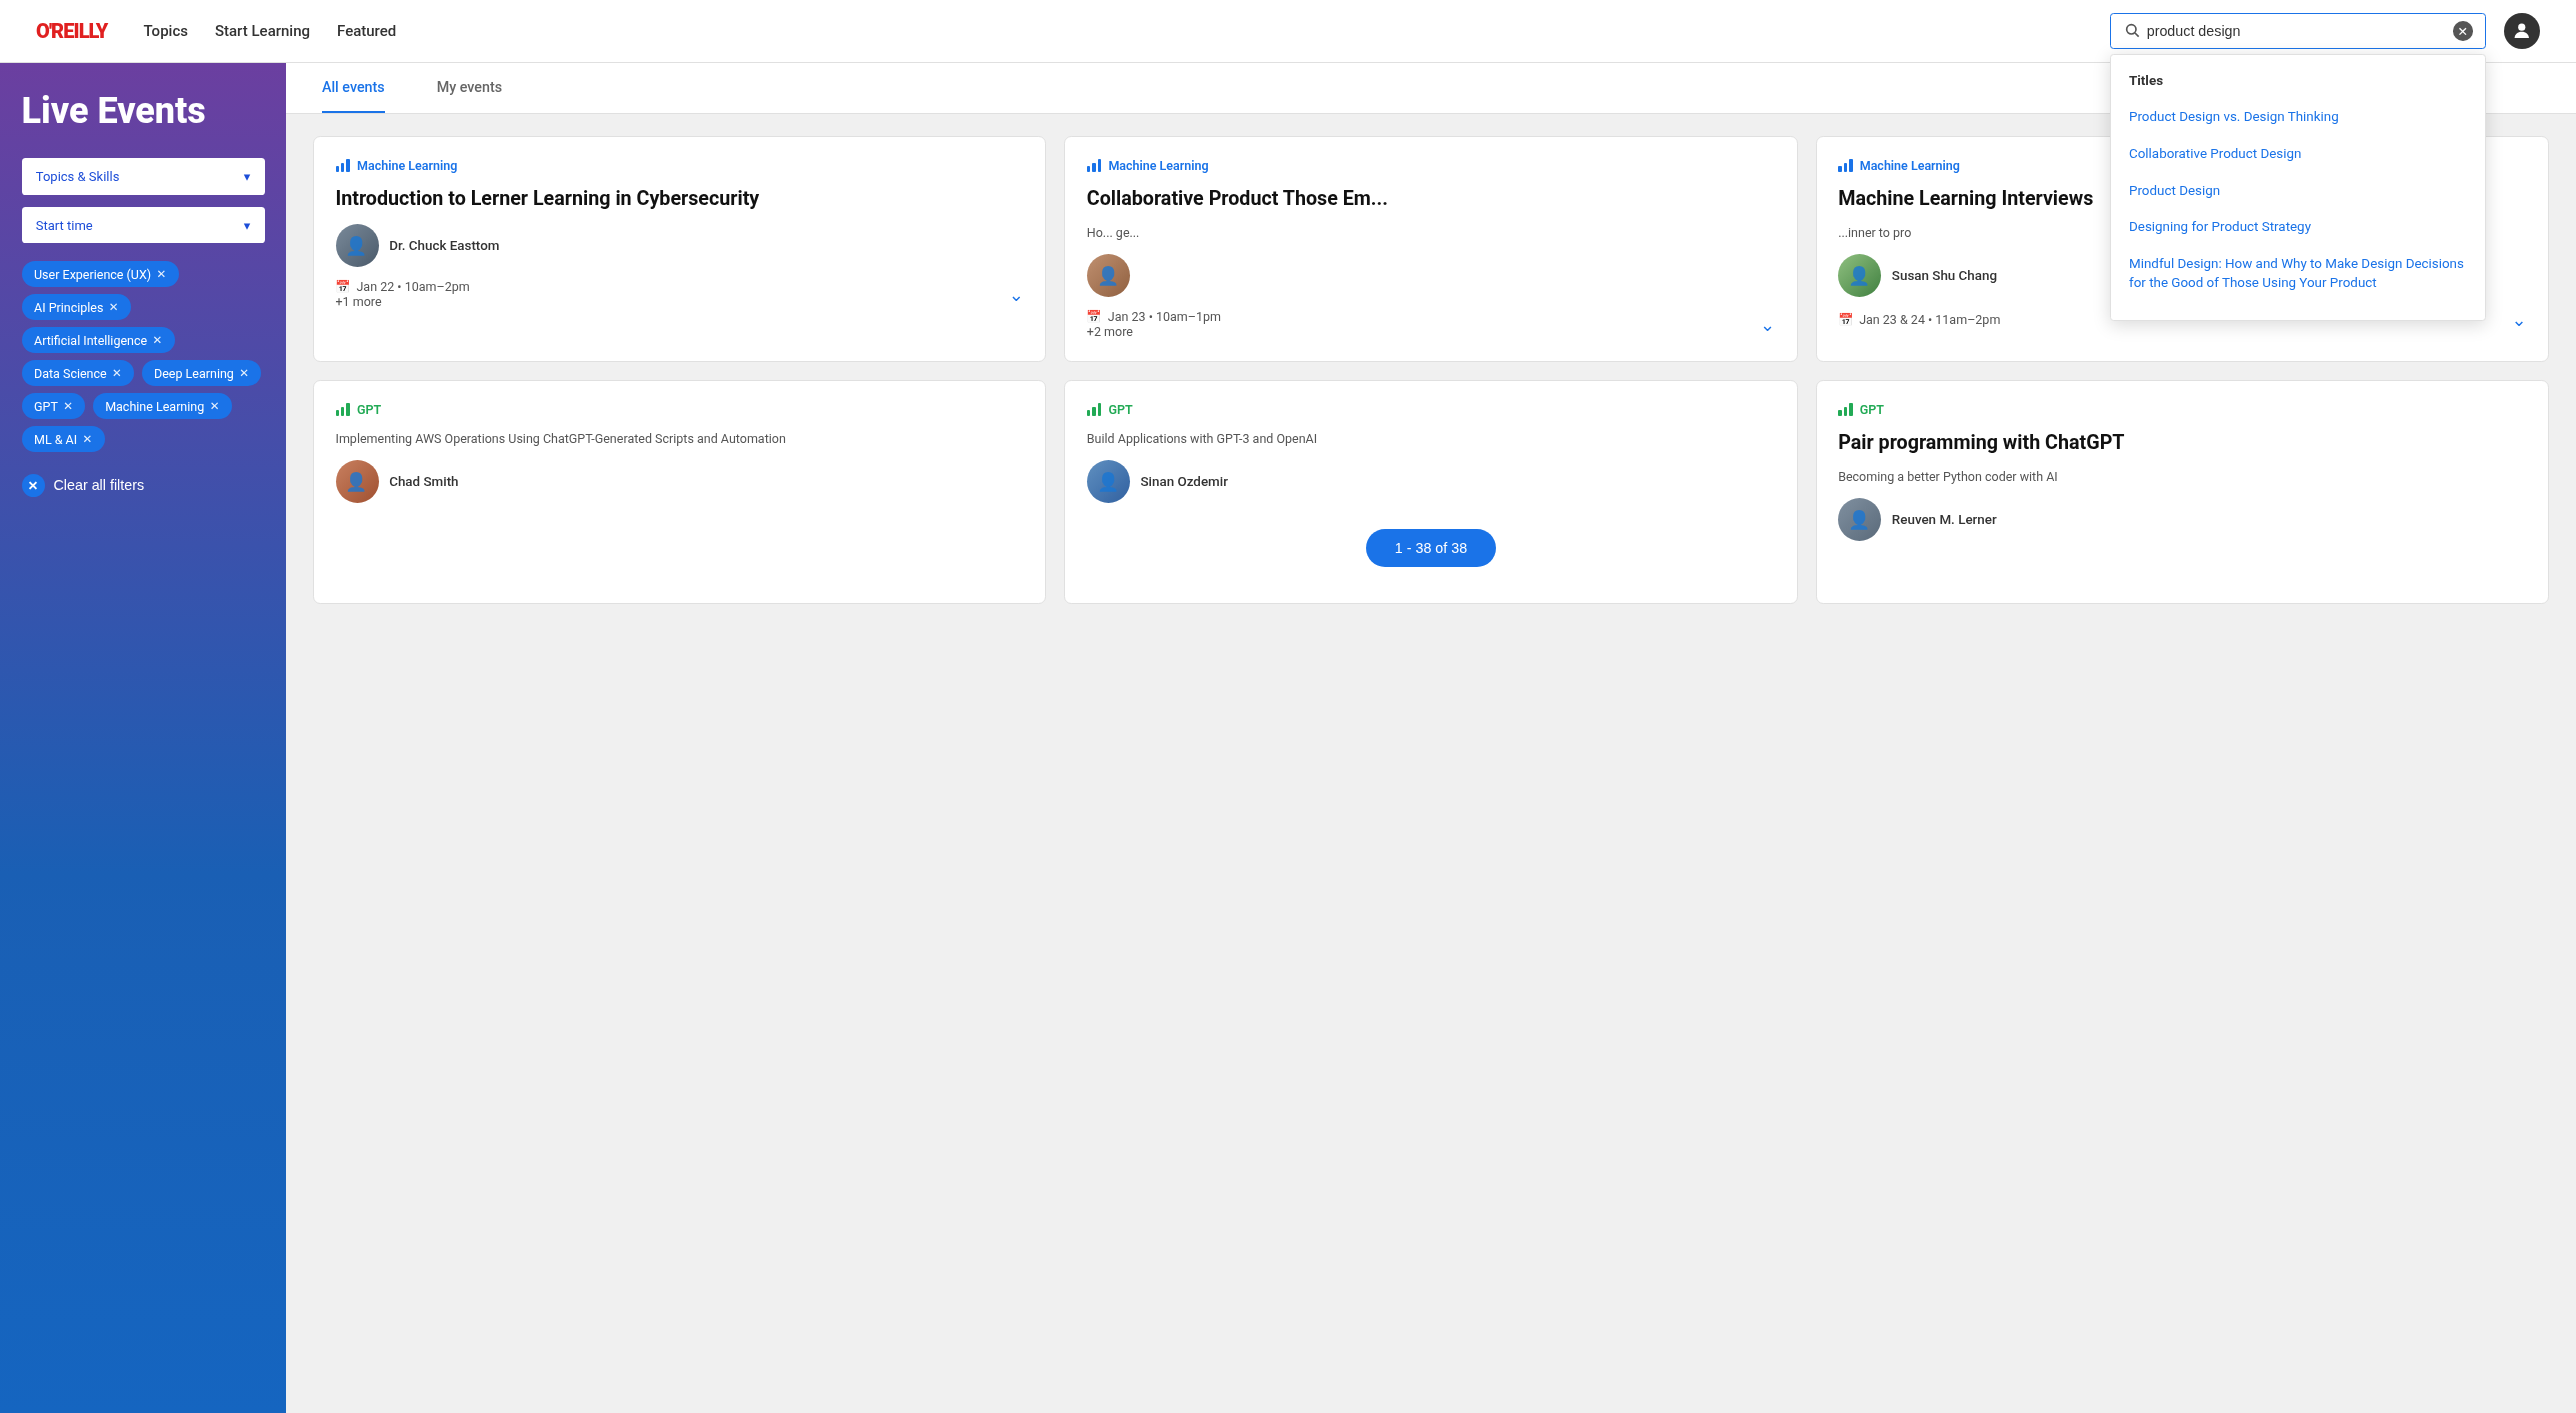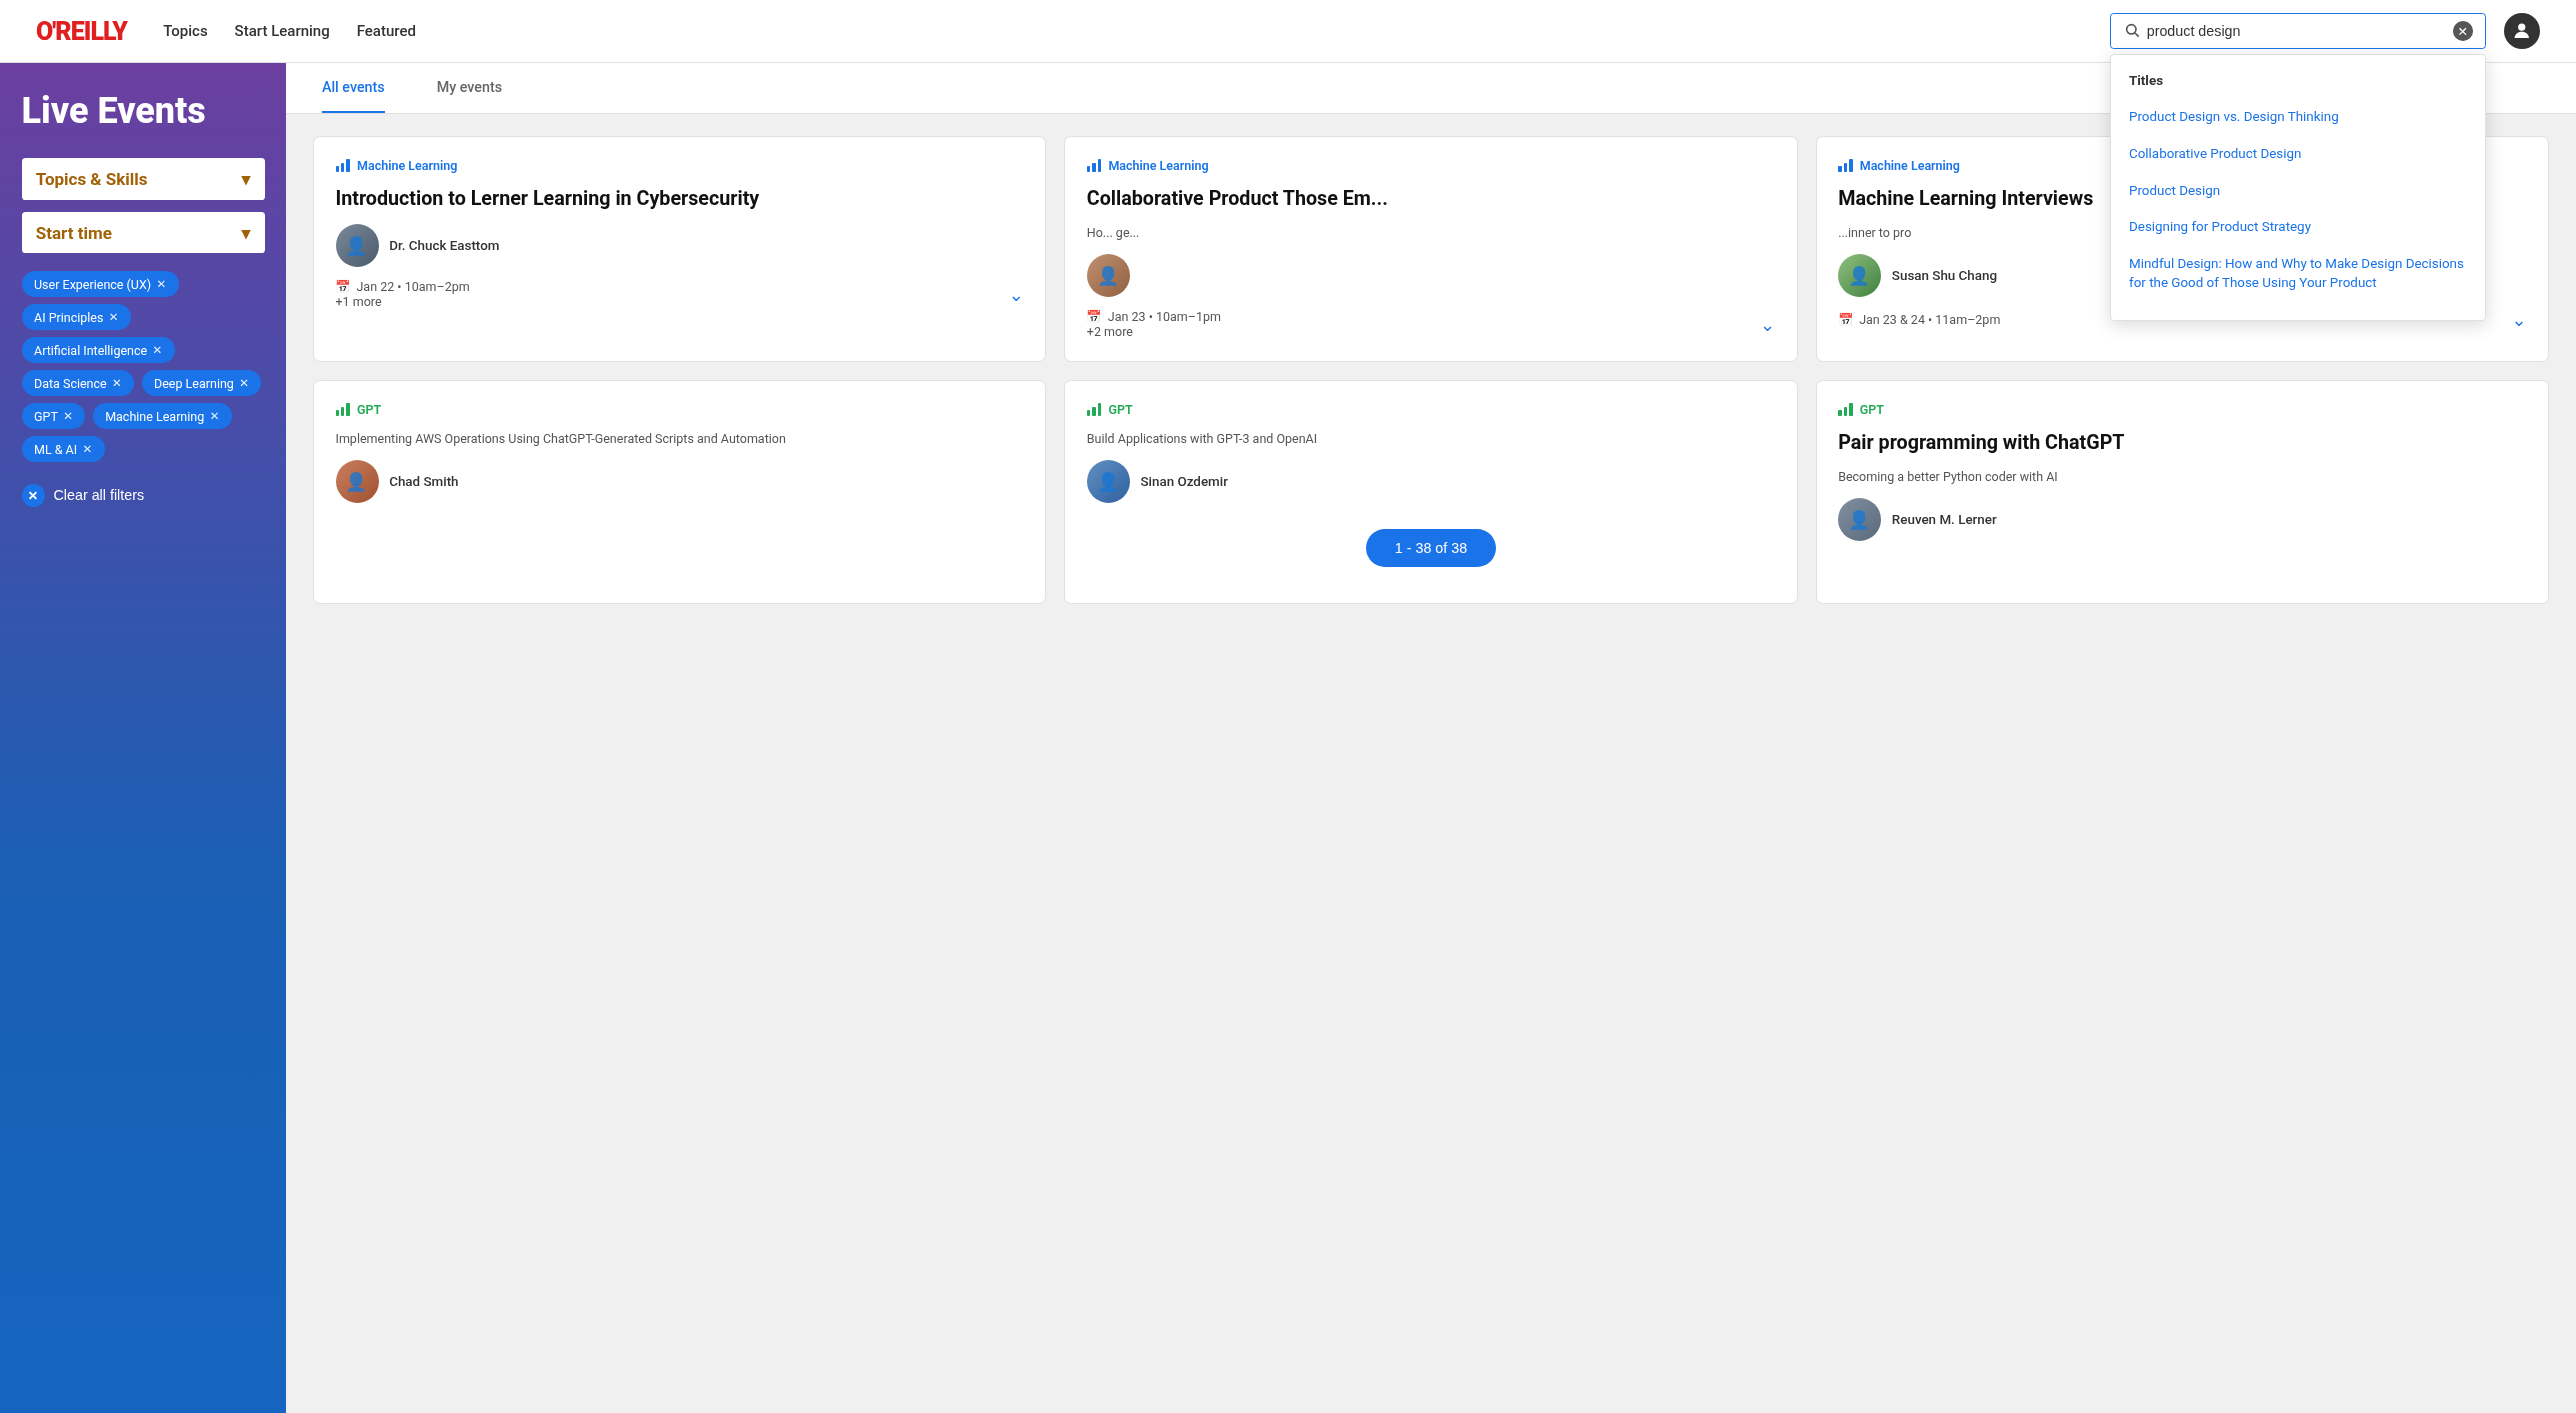--- a/index.html
+++ b/index.html
@@ -9,21 +9,21 @@
     .header {
       display: flex;
       align-items: center;
       background: #fff;
       padding: 0 36px;
       height: 63px;
       border-bottom: 0.9px solid #e0e0e0;
       position: relative;
       z-index: 100;
     }
-    .logo { color: #e02020; font-size: 25px; font-weight: 900; letter-spacing: -0.9px; margin-right: 36px; }
+    .logo { color: #e02020; font-size: 20px; font-weight: 900; letter-spacing: -0.9px; margin-right: 36px; }
     .nav-links { display: flex; gap: 27px; align-items: center; }
     .nav-links a { text-decoration: none; color: #333; font-size: 15px; font-weight: 500; }
     .search-area { margin-left: auto; display: flex; align-items: center; gap: 18px; position: relative; }
     .search-box {
       display: flex;
       align-items: center;
       border: 1.8px solid #1a73e8;
       border-radius: 3.6px;
       padding: 7.2px 12.5px;
       width: 376px;
@@ -100,23 +100,23 @@
     .sidebar-title { color: #fff; font-size: 36px; font-weight: 800; margin-bottom: 25px; line-height: 1.2; }
     .filter-dropdown {
       background: #fff;
       border-radius: 3.6px;
       padding: 10.7px 14.3px;
       display: flex;
       align-items: center;
       justify-content: space-between;
       cursor: pointer;
       margin-bottom: 12.5px;
-      font-size: 17px;
-      color: #a16207;
-      font-weight: 700;
+      font-size: 13px;
+      color: #1d4ed8;
+      font-weight: 400;
     }
     .filter-tags { display: flex; flex-wrap: wrap; gap: 7.2px; margin-top: 18px; }
     .filter-tag {
       background: #1a73e8;
       color: #fff;
       border-radius: 18px;
       padding: 5.4px 12.5px;
       font-size: 12.5px;
       display: flex;
       align-items: center;

